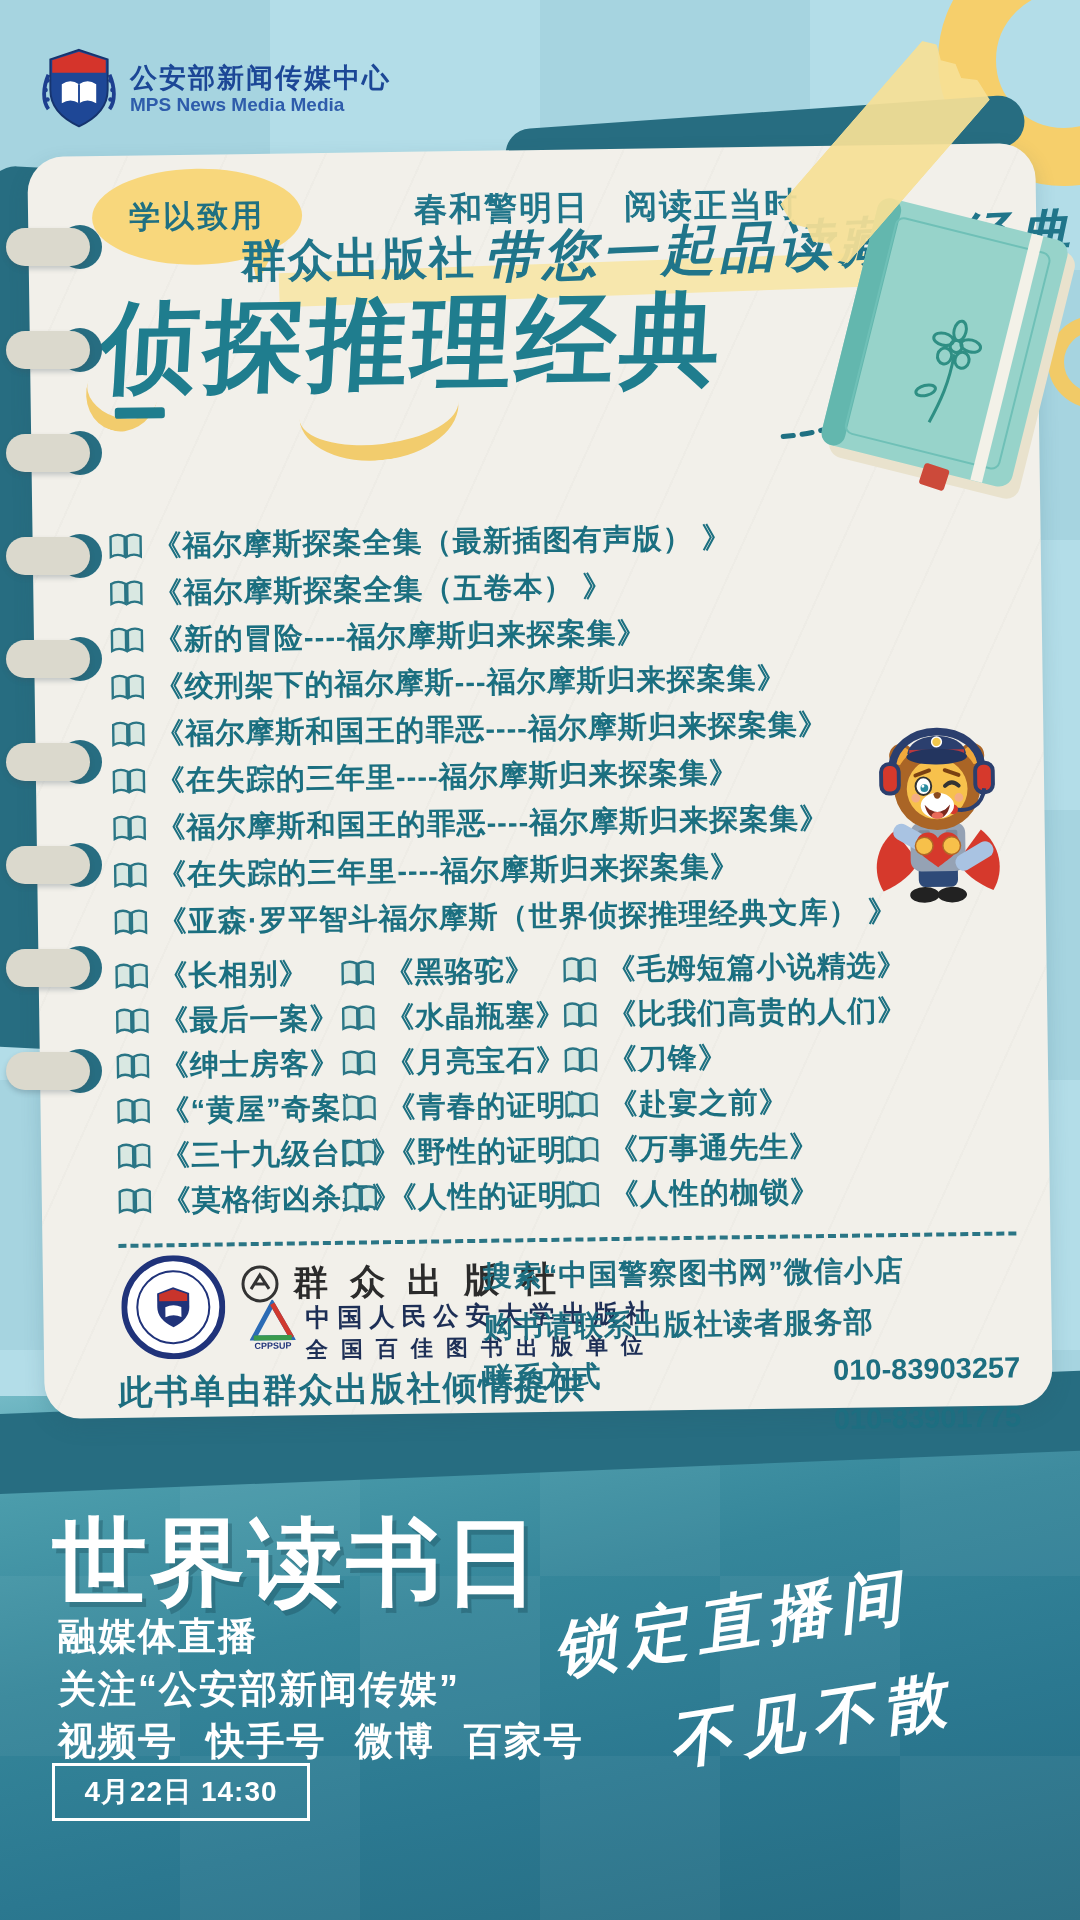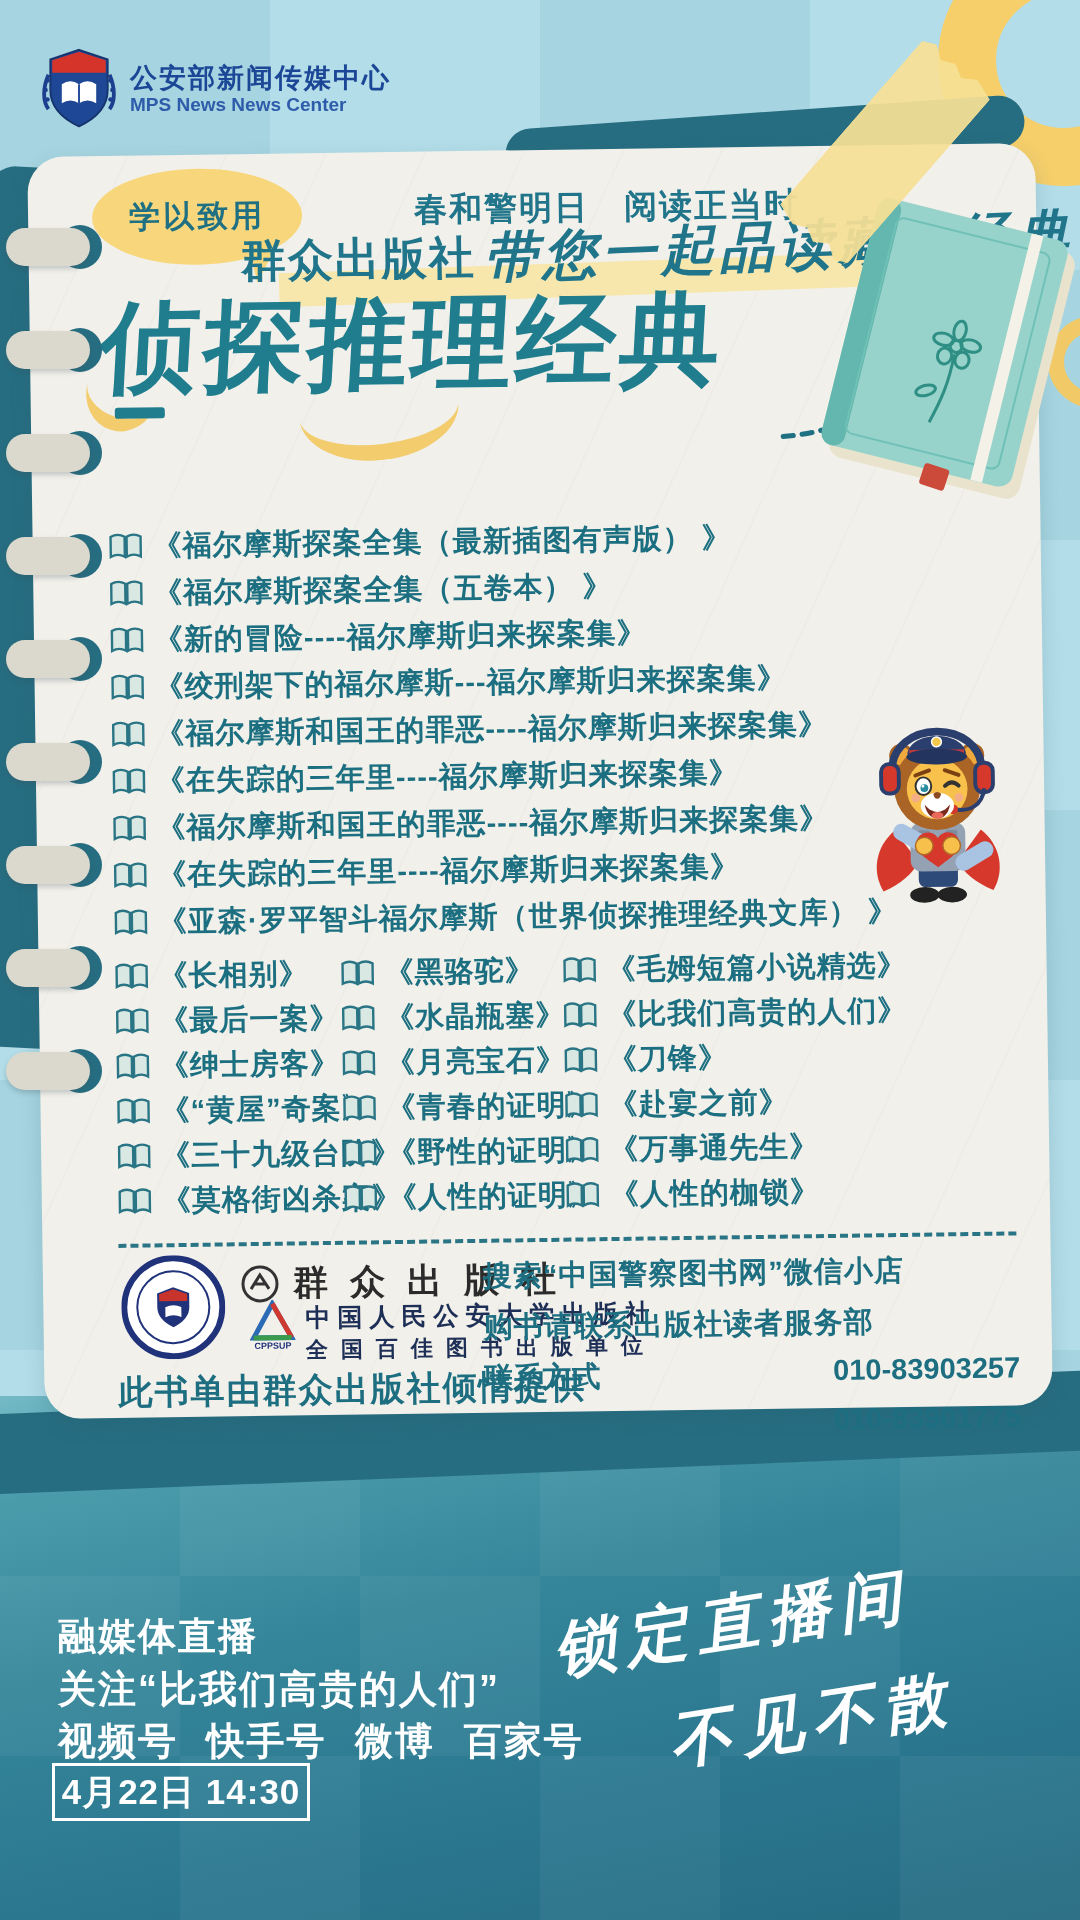--- a/index.html
+++ b/index.html
@@ -84,21 +84,21 @@
     background:linear-gradient(168deg,#74bac6 0%,#4b9cab 14%,#35869a 40%,#2b7890 68%,#256b81 100%);}
   .bottom:before{content:"";position:absolute;inset:0;
     background:repeating-conic-gradient(rgba(255,255,255,.045) 0% 25%, transparent 0% 50%) 0 0 / 360px 360px;}
   .event-title{left:52px;top:104px;font-size:95px;font-weight:900;color:#fff;letter-spacing:3px;
     text-shadow:4px 5px 0 rgba(16,58,72,.3);white-space:nowrap;}
   .b-line{left:58px;color:#fff;font-weight:800;font-size:38px;letter-spacing:2px;white-space:nowrap;}
   .b1{top:215px;text-align:right;} .b2{top:268px;} .b3{top:320px;word-spacing:16px;}
   .live-banner{left:52px;top:367px;height:58px;display:flex;}
   .live-label{width:164px;background:#fff;color:#2a7d8e;font-size:33px;font-weight:900;
     display:flex;align-items:center;justify-content:center;letter-spacing:2px;}
-  .live-time{width:252px;border:3px solid #fff;color:#fff;font-size:35px;font-weight:800;
+  .live-time{width:252px;border:3px solid #fff;color:#fff;font-size:28px;font-weight:800;
     display:flex;align-items:center;justify-content:center;letter-spacing:1px;}
   .script-line{color:#fff;font-style:italic;font-weight:600;font-size:62px;letter-spacing:10px;
     transform:rotate(-9deg);white-space:nowrap;}
   .s1{left:552px;top:185px;} .s2{left:668px;top:282px;}
 
   
   .tape{left:840px;top:37px;width:90px;height:230px;background:rgba(246,224,150,.93);transform:rotate(41deg);
     clip-path:polygon(0 3%,15% 0,30% 4%,45% 1%,60% 4%,75% 0,100% 3%,100% 97%,85% 100%,70% 96%,55% 100%,40% 97%,25% 100%,0 97%);}
 </style>
 </head>
@@ -117,26 +117,27 @@
         <circle cx="7" cy="56" r="2.4" fill="#1d3f8f"></circle>
       <circle cx="73" cy="36" r="2.4" fill="#1d3f8f"></circle>
         <circle cx="75" cy="46" r="2.4" fill="#1d3f8f"></circle>
         <circle cx="73" cy="56" r="2.4" fill="#1d3f8f"></circle>
       <path d="M40,4 L70,14 V46 Q70,70 40,84 Q10,70 10,46 V14 Z" fill="#1e4796" stroke="#16346e" stroke-width="2"></path>
       <path d="M40,6 L68,15 V28 H12 V15 Z" fill="#d5342b"></path>
       <path d="M22,40 Q31,34 40,40 Q49,34 58,40 V60 Q49,54 40,60 Q31,54 22,60 Z" fill="#fff"></path>
       <line x1="40" y1="40" x2="40" y2="60" stroke="#1e4796" stroke-width="2"></line>
     </svg>
     <div class="org-cn">公安部新闻传媒中心</div>
-    <div class="org-en">MPS News News Center</div>
+    <div class="org-en">MPS News Media Media</div>
   </div>
 
   <div class="abs bottom">
+    <div class="abs event-title">世界读书日</div>
     <div class="abs b-line b1">融媒体直播</div>
-    <div class="abs b-line b2">关注“比我们高贵的人们”</div>
+    <div class="abs b-line b2">关注“公安部新闻传媒”</div>
     <div class="abs b-line b3">视频号 快手号 微博 百家号</div>
     <div class="abs live-banner">
       <div class="live-time">4月22日 14:30</div>
     </div>
     <div class="abs script-line s1">锁定直播间</div>
     <div class="abs script-line s2">不见不散</div>
   </div>
 
   <div class="abs back-left"></div>
   <div class="abs back-topright"></div>

